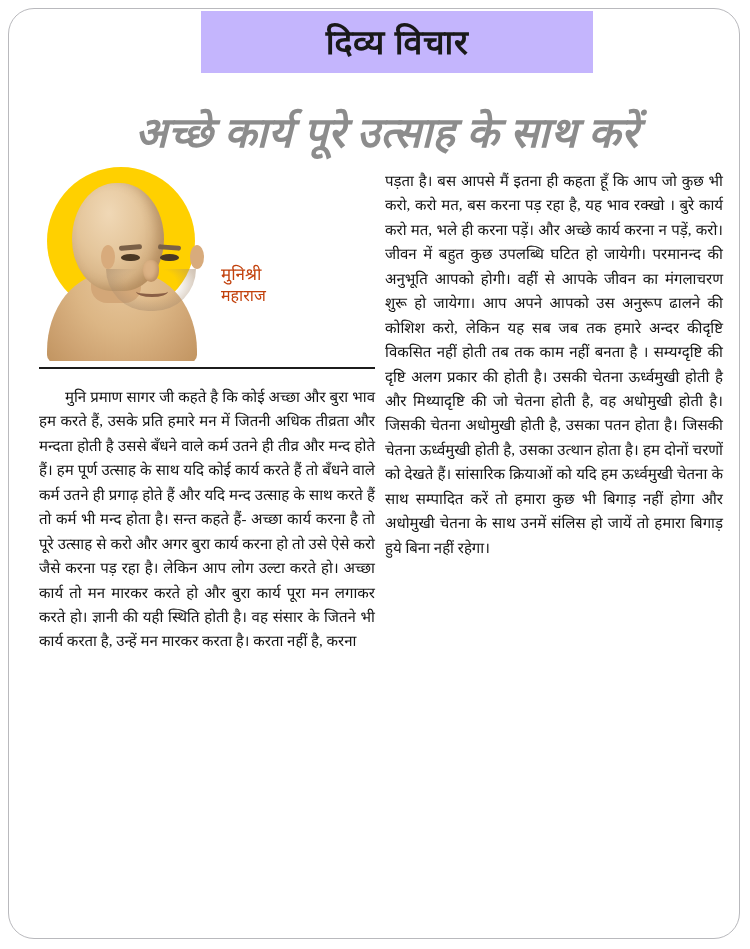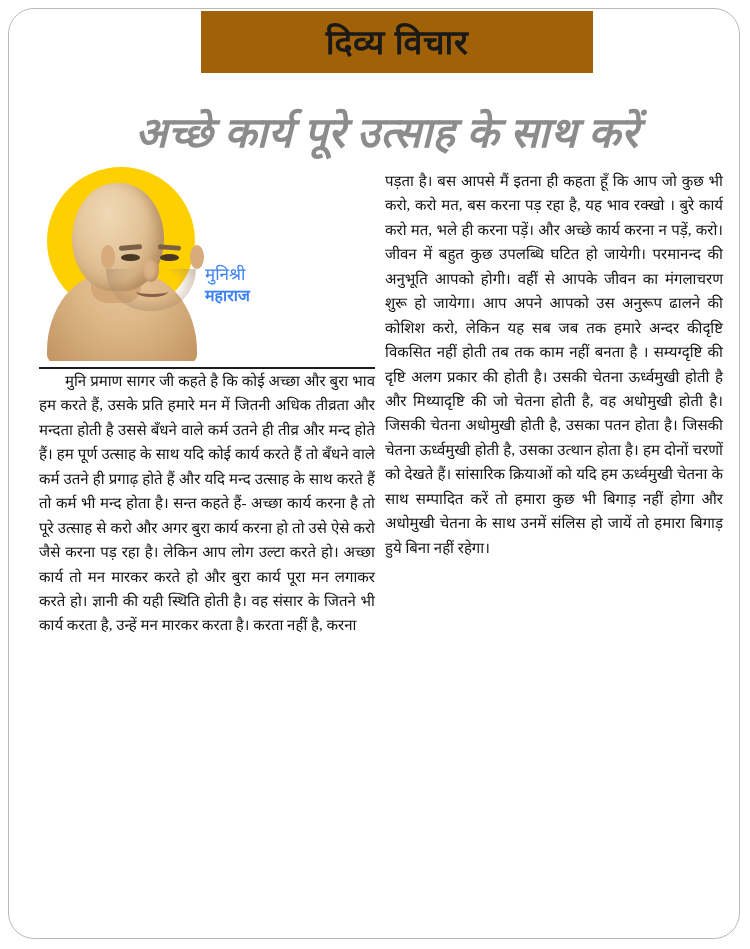--- a/index.html
+++ b/index.html
@@ -35,21 +35,21 @@
     top: 0;
     width: 732px;
     height: 64px;
   }
   .banner {
     position: absolute;
     left: 192px;
     top: 2px;
     width: 392px;
     height: 62px;
-    background: #a16207;
+    background: #c4b5fd;
     display: flex;
     align-items: center;
     justify-content: center;
   }
   .banner-title {
     font-family: "Liberation Sans", "DejaVu Sans", sans-serif;
     font-weight: 700;
     font-size: 34px;
     letter-spacing: 0.5px;
     color: #191919;
@@ -197,30 +197,30 @@
     left: 34px;
     top: 86px;
     width: 90px;
     height: 42px;
     background: radial-gradient(ellipse at 50% 35%, rgba(200,170,140,0.0) 40%, rgba(168,140,110,0.45) 70%, rgba(140,112,84,0.55) 100%);
     border-radius: 0 0 48px 48px;
   }
 
   .caption {
     position: absolute;
-    left: 178px;
+    left: 194px;
     top: 108px;
     width: 162px;
     font-family: "Liberation Sans", "DejaVu Sans", sans-serif;
-    color: #3b82f6;
+    color: #c2410c;
     line-height: 1.22;
   }
   .caption .c1 { font-size: 17px; font-weight: 400; }
   .caption .c2 { font-size: 19px; font-weight: 700; white-space: nowrap; }
-  .caption .c3 { font-size: 16px; font-weight: 700; }
+  .caption .c3 { font-size: 16px; font-weight: 400; }
 
   .divider {
     position: absolute;
     left: 12px;
     top: 210px;
     width: 336px;
     height: 0;
     border-top: 2.5px solid #1c1c1c;
   }
 
@@ -231,21 +231,21 @@
     line-height: 1.63;
     color: #121212;
     text-align: justify;
     text-justify: inter-word;
     -webkit-hyphens: none;
     hyphens: none;
   }
   .col-left .article {
     position: absolute;
     left: 12px;
-    top: 212px;
+    top: 228px;
     width: 336px;
     text-indent: 26px;
   }
   .col-right .article {
     position: absolute;
     left: 10px;
     top: 12px;
     width: 338px;
   }
   .article p { margin: 0; }

